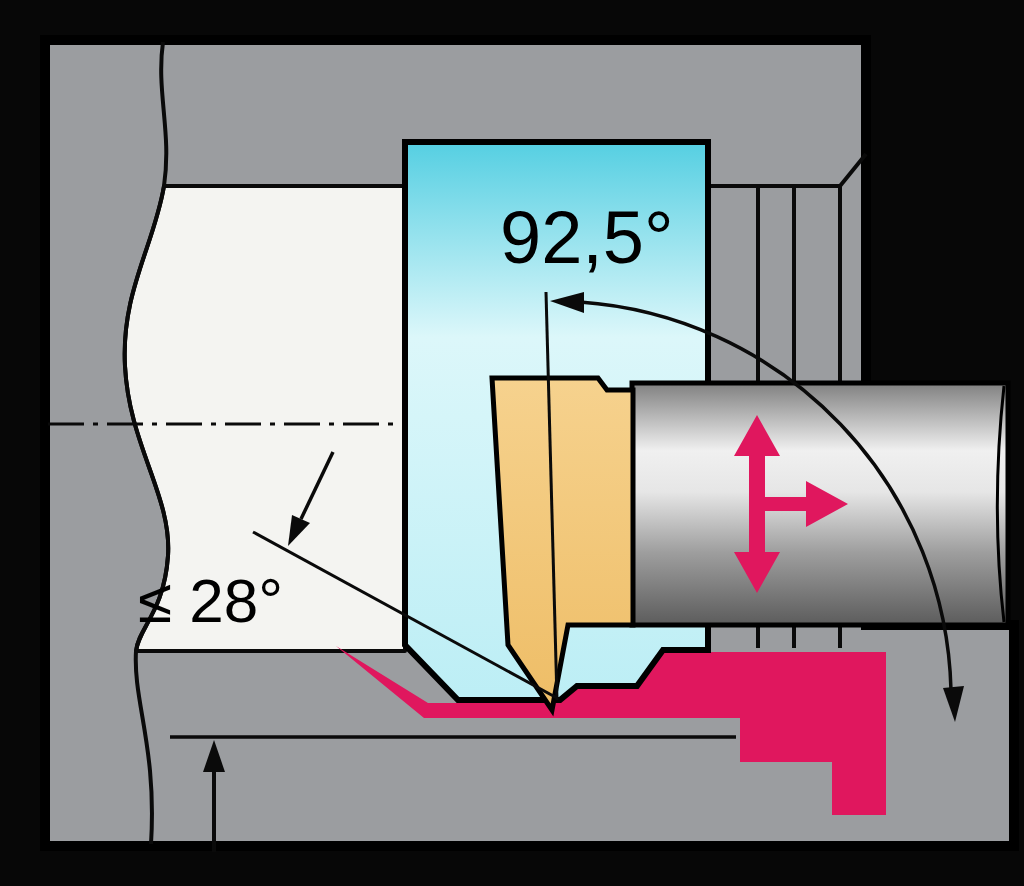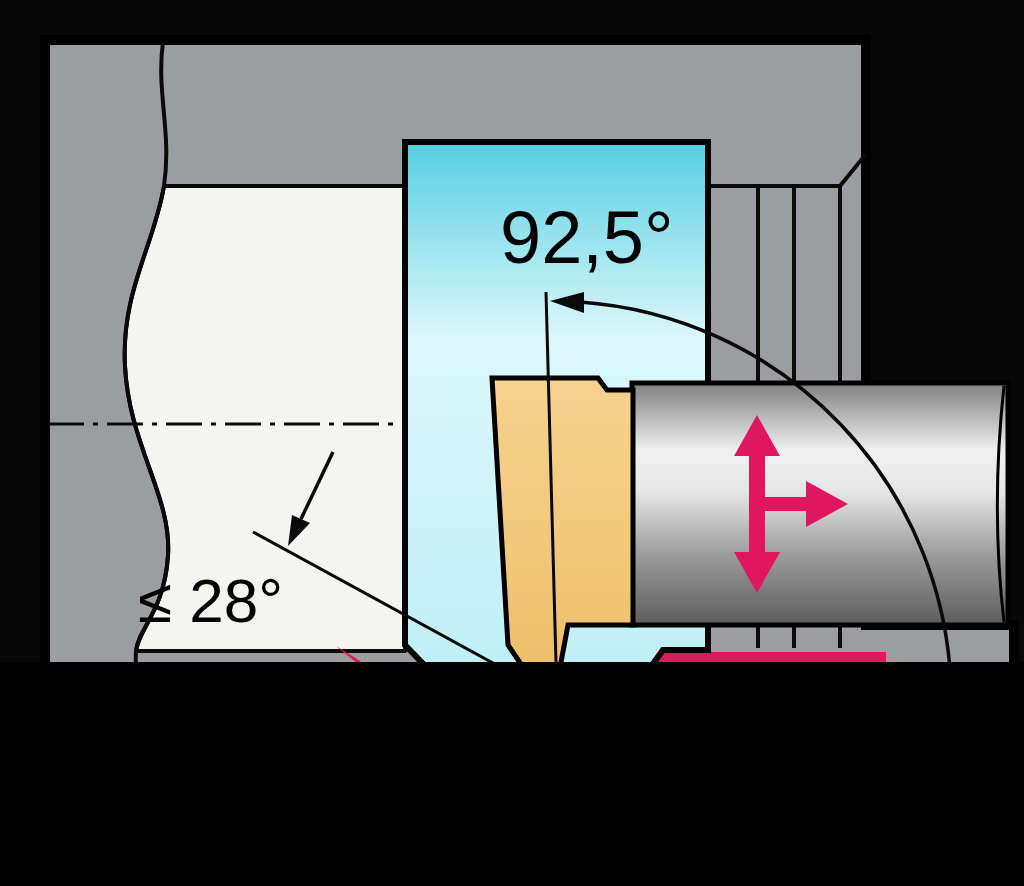--- a/index.html
+++ b/index.html
@@ -1,16 +1,16 @@
 <!DOCTYPE html>
 <html><head>
 <meta charset="utf-8">
 <style>
   html,body{margin:0;padding:0;background:#000;}
-  .stage{position:relative;width:1024px;height:662px;overflow:hidden;}
+  .stage{position:relative;width:1024px;height:886px;overflow:hidden;}
   svg{display:block;}
   svg text{font-family:"Liberation Sans","DejaVu Sans",sans-serif;fill:#000;}
   .angle-label-large{font-size:74px;}
   .angle-label-small{font-size:62px;}
 </style>
 </head>
 <body>
 
 <div class="stage">
 <svg width="1024" height="886" viewBox="0 0 1024 886">

